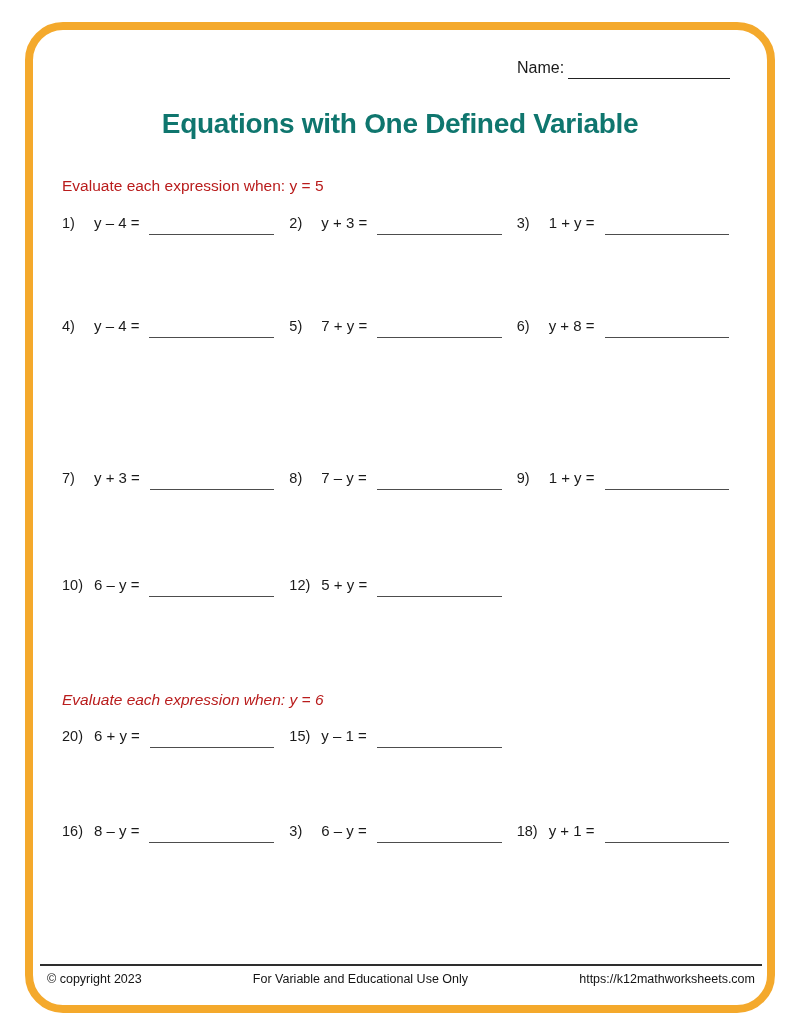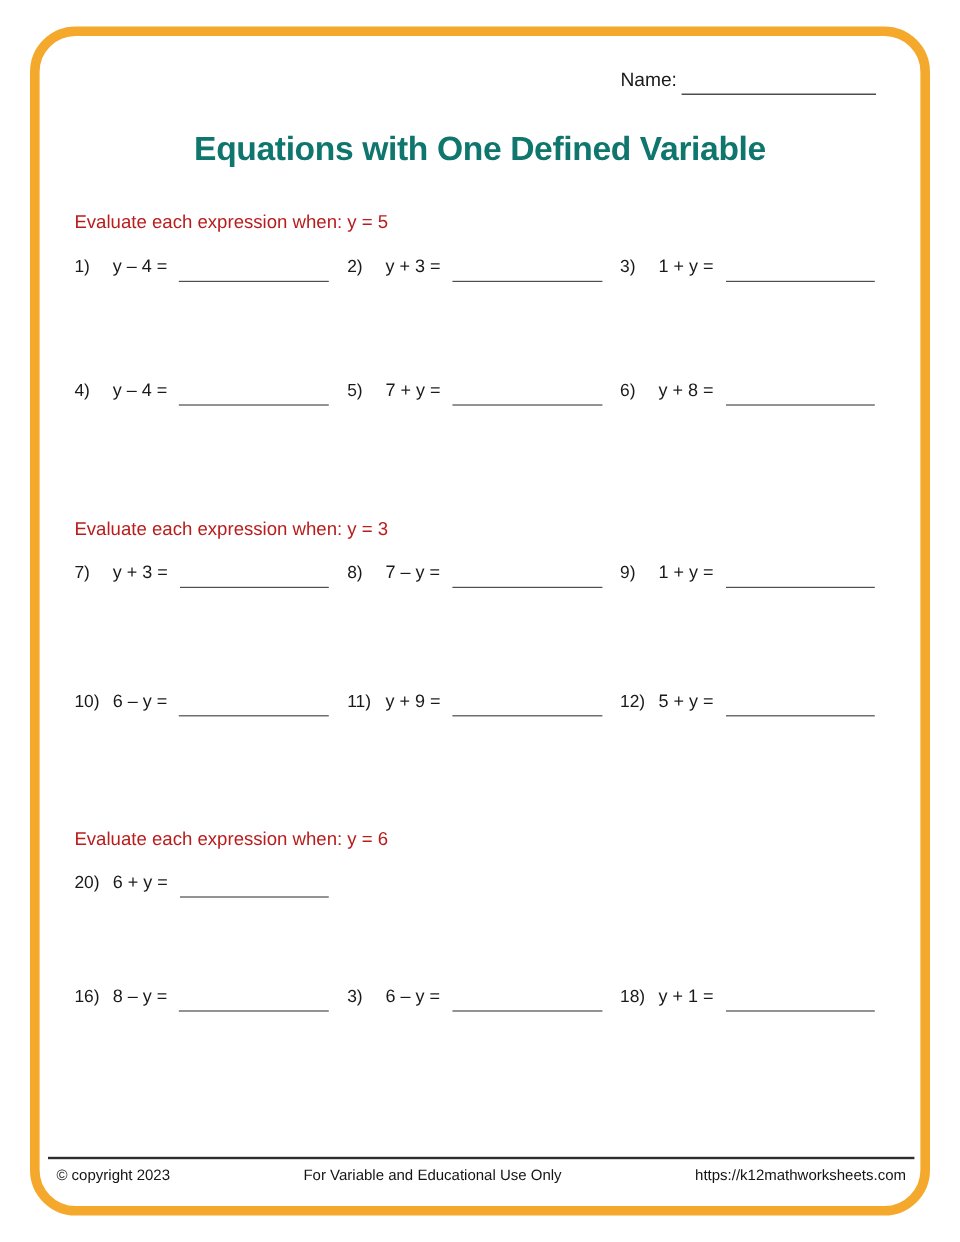--- a/index.html
+++ b/index.html
@@ -50,21 +50,21 @@
     letter-spacing: -0.3px;
   }
   .instruction {
     position: absolute;
     left: 62px;
     font-size: 15.5px;
     color: #b91c1c;
   }
   .inst-1 { top: 177px; }
   .inst-2 { top: 433px; }
-  .inst-3 { top: 691px; }
+  .inst-3 { top: 691px; font-style: italic; }
   .prob-row {
     position: absolute;
     left: 62px;
     width: 682px;
     height: 26px;
     display: grid;
     grid-template-columns: 1fr 1fr 1fr;
   }
   .row-1 { top: 209px; }
   .row-2 { top: 312px; }
@@ -154,21 +154,20 @@
       <span class="pexpr">7 + y =</span>
       <span class="ansline"></span>
     </div>
     <div class="problem">
       <span class="pnum">6)</span>
       <span class="pexpr">y + 8 =</span>
       <span class="ansline"></span>
     </div>
   </div>
 
-  <div class="instruction inst-2">Evaluate each expression when: y = 3</div>
   <div class="prob-row row-3">
     <div class="problem">
       <span class="pnum">7)</span>
       <span class="pexpr">y + 3 =</span>
       <span class="ansline"></span>
     </div>
     <div class="problem">
       <span class="pnum">8)</span>
       <span class="pexpr">7 – y =</span>
       <span class="ansline"></span>
@@ -179,36 +178,36 @@
       <span class="ansline"></span>
     </div>
   </div>
   <div class="prob-row row-4">
     <div class="problem">
       <span class="pnum">10)</span>
       <span class="pexpr">6 – y =</span>
       <span class="ansline"></span>
     </div>
     <div class="problem">
-      <span class="pnum">11)</span>
-      <span class="pexpr">y + 9 =</span>
-      <span class="ansline"></span>
-    </div>
-    <div class="problem">
       <span class="pnum">12)</span>
       <span class="pexpr">5 + y =</span>
       <span class="ansline"></span>
     </div>
   </div>
 
   <div class="instruction inst-3">Evaluate each expression when: y = 6</div>
   <div class="prob-row row-5">
     <div class="problem">
       <span class="pnum">20)</span>
       <span class="pexpr">6 + y =</span>
+      <span class="ansline"></span>
+    </div>
+    <div class="problem">
+      <span class="pnum">15)</span>
+      <span class="pexpr">y – 1 =</span>
       <span class="ansline"></span>
     </div>
   </div>
   <div class="prob-row row-6">
     <div class="problem">
       <span class="pnum">16)</span>
       <span class="pexpr">8 – y =</span>
       <span class="ansline"></span>
     </div>
     <div class="problem">

